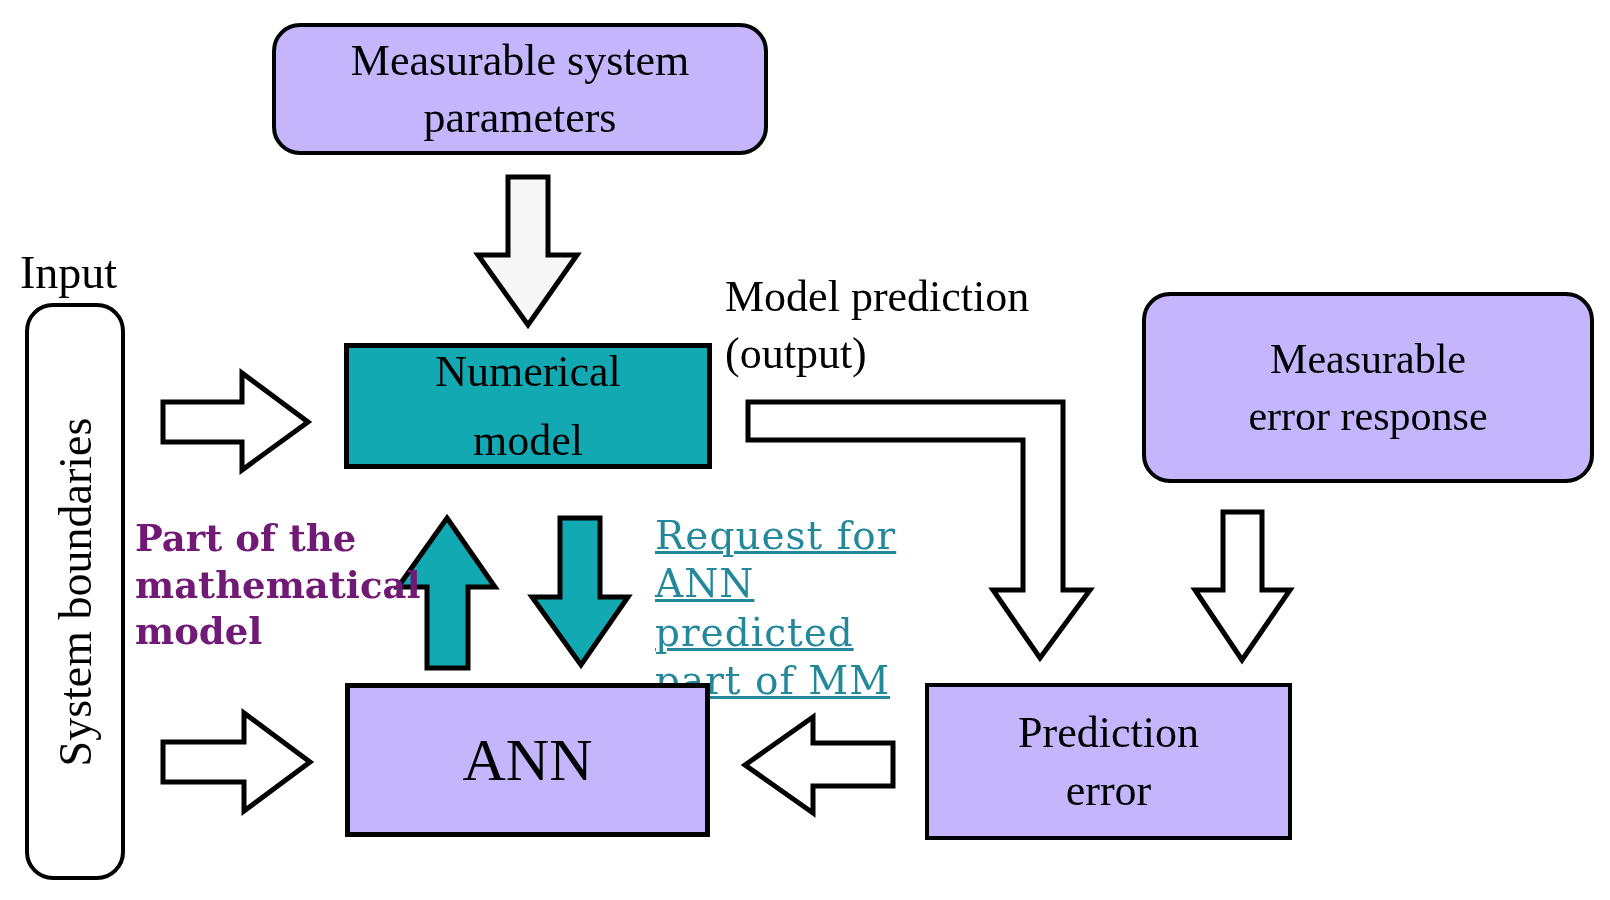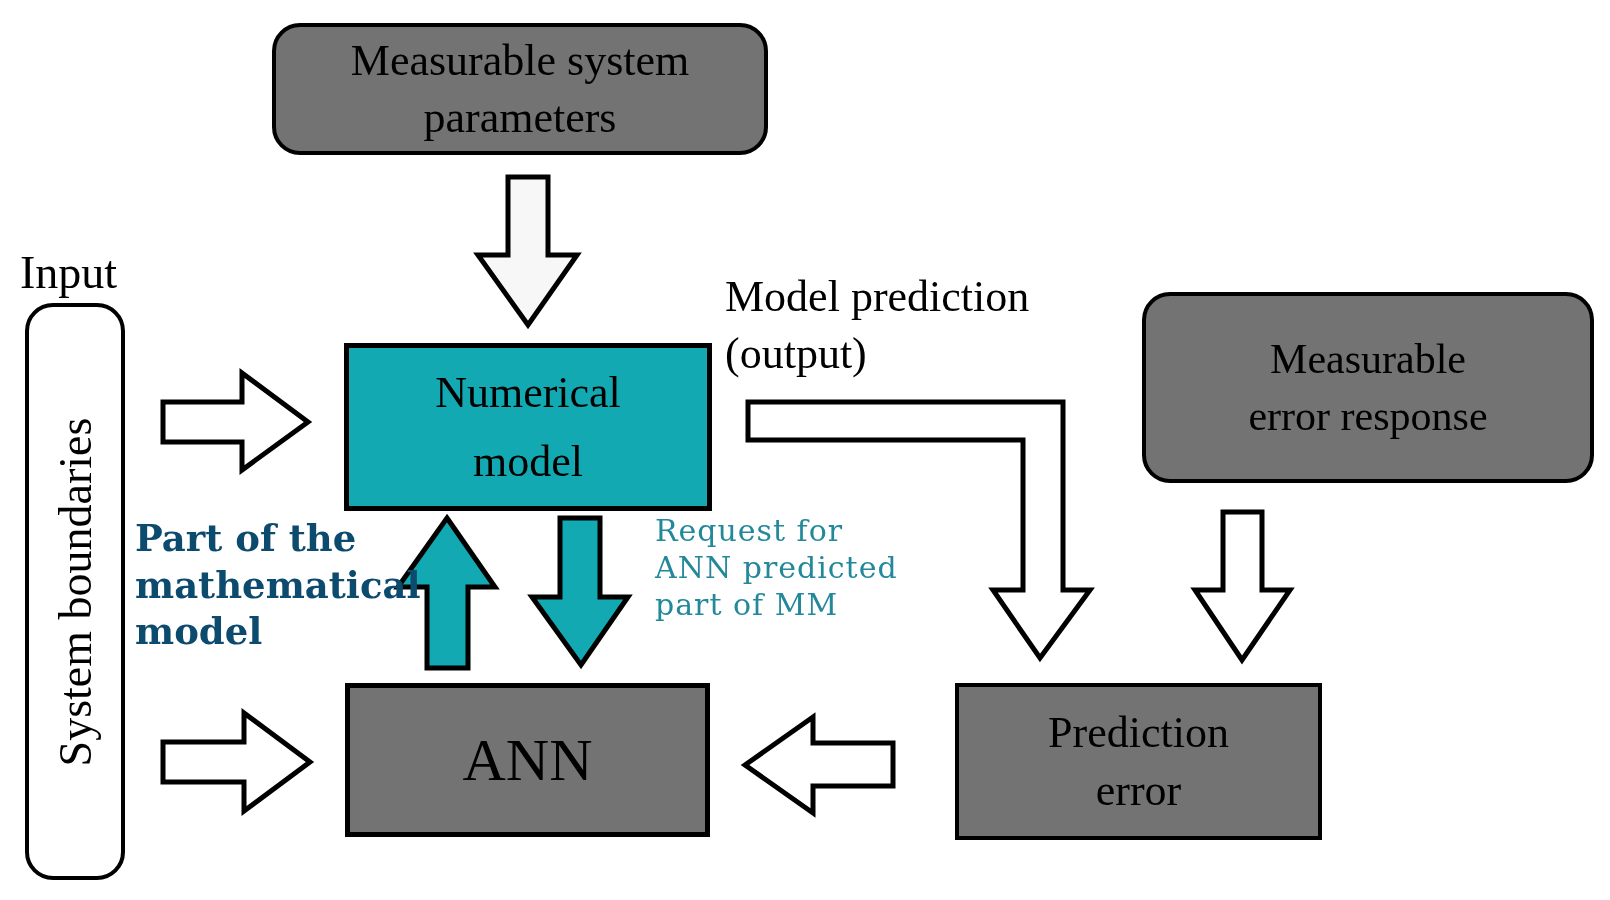--- a/index.html
+++ b/index.html
@@ -1,34 +1,34 @@
 <!DOCTYPE html>
 <html><head>
 <meta charset="utf-8">
 <style>
   html,body{margin:0;padding:0;background:#ffffff;}
   body{width:1610px;height:900px;position:relative;overflow:hidden;
        font-family:"Liberation Serif","DejaVu Serif",serif;color:#000;}
   .layer{position:absolute;left:0;top:0;}
   svg polygon{stroke:#000;stroke-width:5;stroke-linejoin:miter;}
   .box{position:absolute;display:flex;flex-direction:column;justify-content:center;
-       align-items:center;text-align:center;box-sizing:border-box;background:#737373;}
+       align-items:center;text-align:center;box-sizing:border-box;background:#c4b5fd;}
   .rounded{border:4px solid #000;border-radius:28px;}
   .sharp{border:5px solid #000;}
-  .thin{border:4px solid #000;margin-left:30px;}
+  .thin{border:4px solid #000;}
   .label{position:absolute;}
   .big{font-size:44px;line-height:1.3;}
   .vert-box{position:absolute;box-sizing:border-box;background:#fff;}
   .vert-text{position:absolute;left:50%;top:50%;
              transform:translate(-50%,-50%) rotate(-90deg);
              white-space:nowrap;font-size:46px;}
   .teal-note-bold{font-family:"DejaVu Serif","Liberation Serif",serif;
                   font-weight:bold;font-size:37px;line-height:1.26;}
   .teal-note{font-family:"DejaVu Serif","Liberation Serif",serif;
-             font-size:30px;line-height:1.24;letter-spacing:1px;}
+             font-size:39px;line-height:1.24;letter-spacing:1px;text-decoration:underline;}
   .ann-text{font-size:60px;justify-content:center;}
   .line{display:block;}
 </style>
 </head>
 <body>
 
 <svg class="layer" width="1610" height="900" viewBox="0 0 1610 900">
   <polygon points="508,177 548,177 548,255 577,255 528,325 478,255 508,255" fill="#F7F7F7"></polygon>
   <polygon points="163,402 242,402 242,373 308,422 242,470 242,442 163,442" fill="#FFFFFF"></polygon>
   <polygon points="163,742 244,742 244,713 310,762 244,811 244,782 163,782" fill="#FFFFFF"></polygon>
@@ -43,36 +43,36 @@
   <span class="line">Measurable system</span>
   <span class="line">parameters</span>
 </div>
 
 <div class="label" style="left:20px;top:246px;width:120px;font-size:46px;">Input</div>
 
 <div class="vert-box rounded" style="left:25px;top:303px;width:100px;height:577px;">
   <span class="vert-text">System boundaries</span>
 </div>
 
-<div class="box sharp big" style="left: 344px; top: 343px; width: 368px; height: 168px; background-color: rgb(18, 169, 178); gap: 12px;">
+<div class="box sharp big" style="left: 344px; top: 343px; width: 368px; height: 126px; background-color: rgb(18, 169, 178); gap: 12px;">
   <span class="line">Numerical</span>
   <span class="line">model</span>
 </div>
 
 <div class="label big" style="left:725px;top:268px;width:360px;">
   <span class="line">Model prediction</span>
   <span class="line">(output)</span>
 </div>
 
 <div class="box rounded" style="left:1142px;top:292px;width:452px;height:191px;font-size:42px;line-height:1.35;">
   <span class="line">Measurable</span>
   <span class="line">error response</span>
 </div>
 
-<div class="label teal-note-bold" style="left: 135px; top: 515px; width: 245px; color: #0c4a6e;">
+<div class="label teal-note-bold" style="left: 135px; top: 515px; width: 245px; color: #701a75;">
   <span class="line">Part of the</span>
   <span class="line">mathematical</span>
   <span class="line">model</span>
 </div>
 
 <div class="label teal-note" style="left: 655px; top: 512px; width: 310px; color: rgb(35, 137, 154);">
   <span class="line">Request for</span>
   <span class="line">ANN predicted</span>
   <span class="line">part of MM</span>
 </div>

